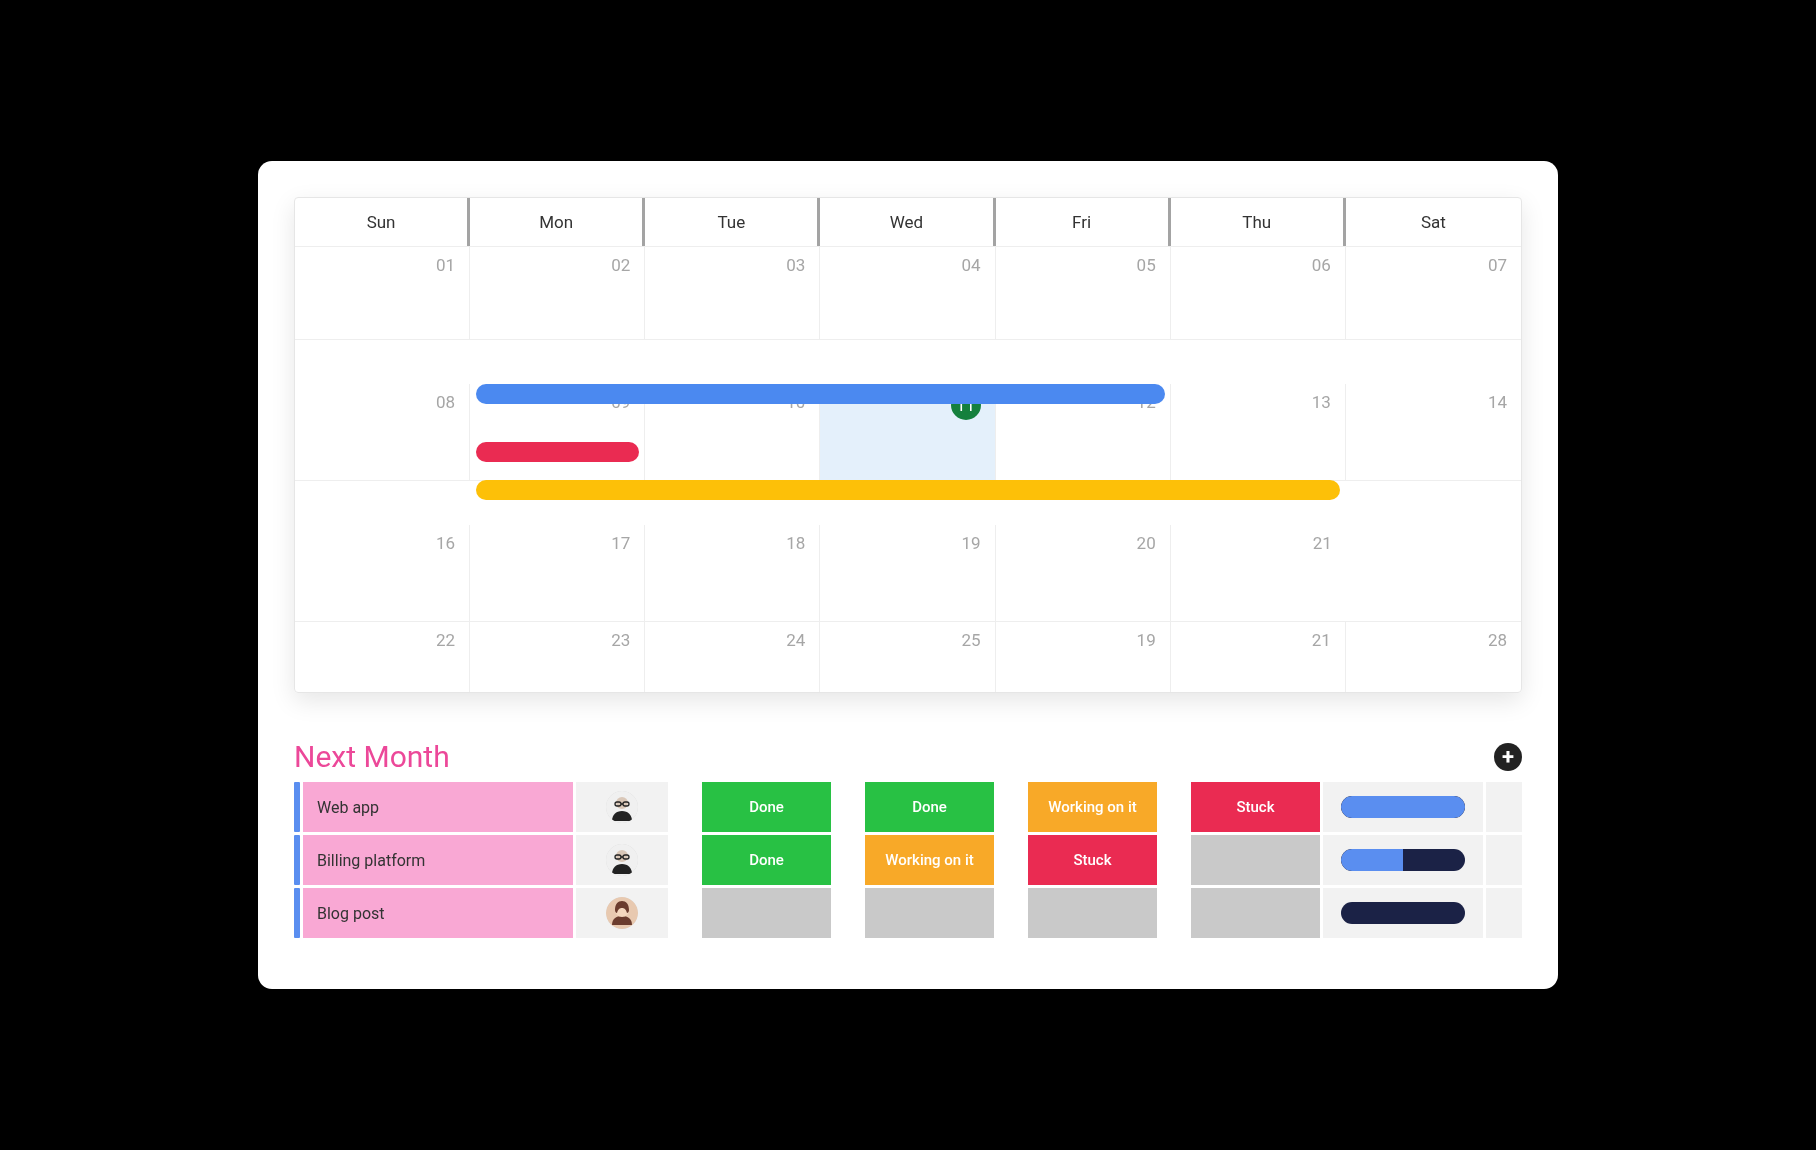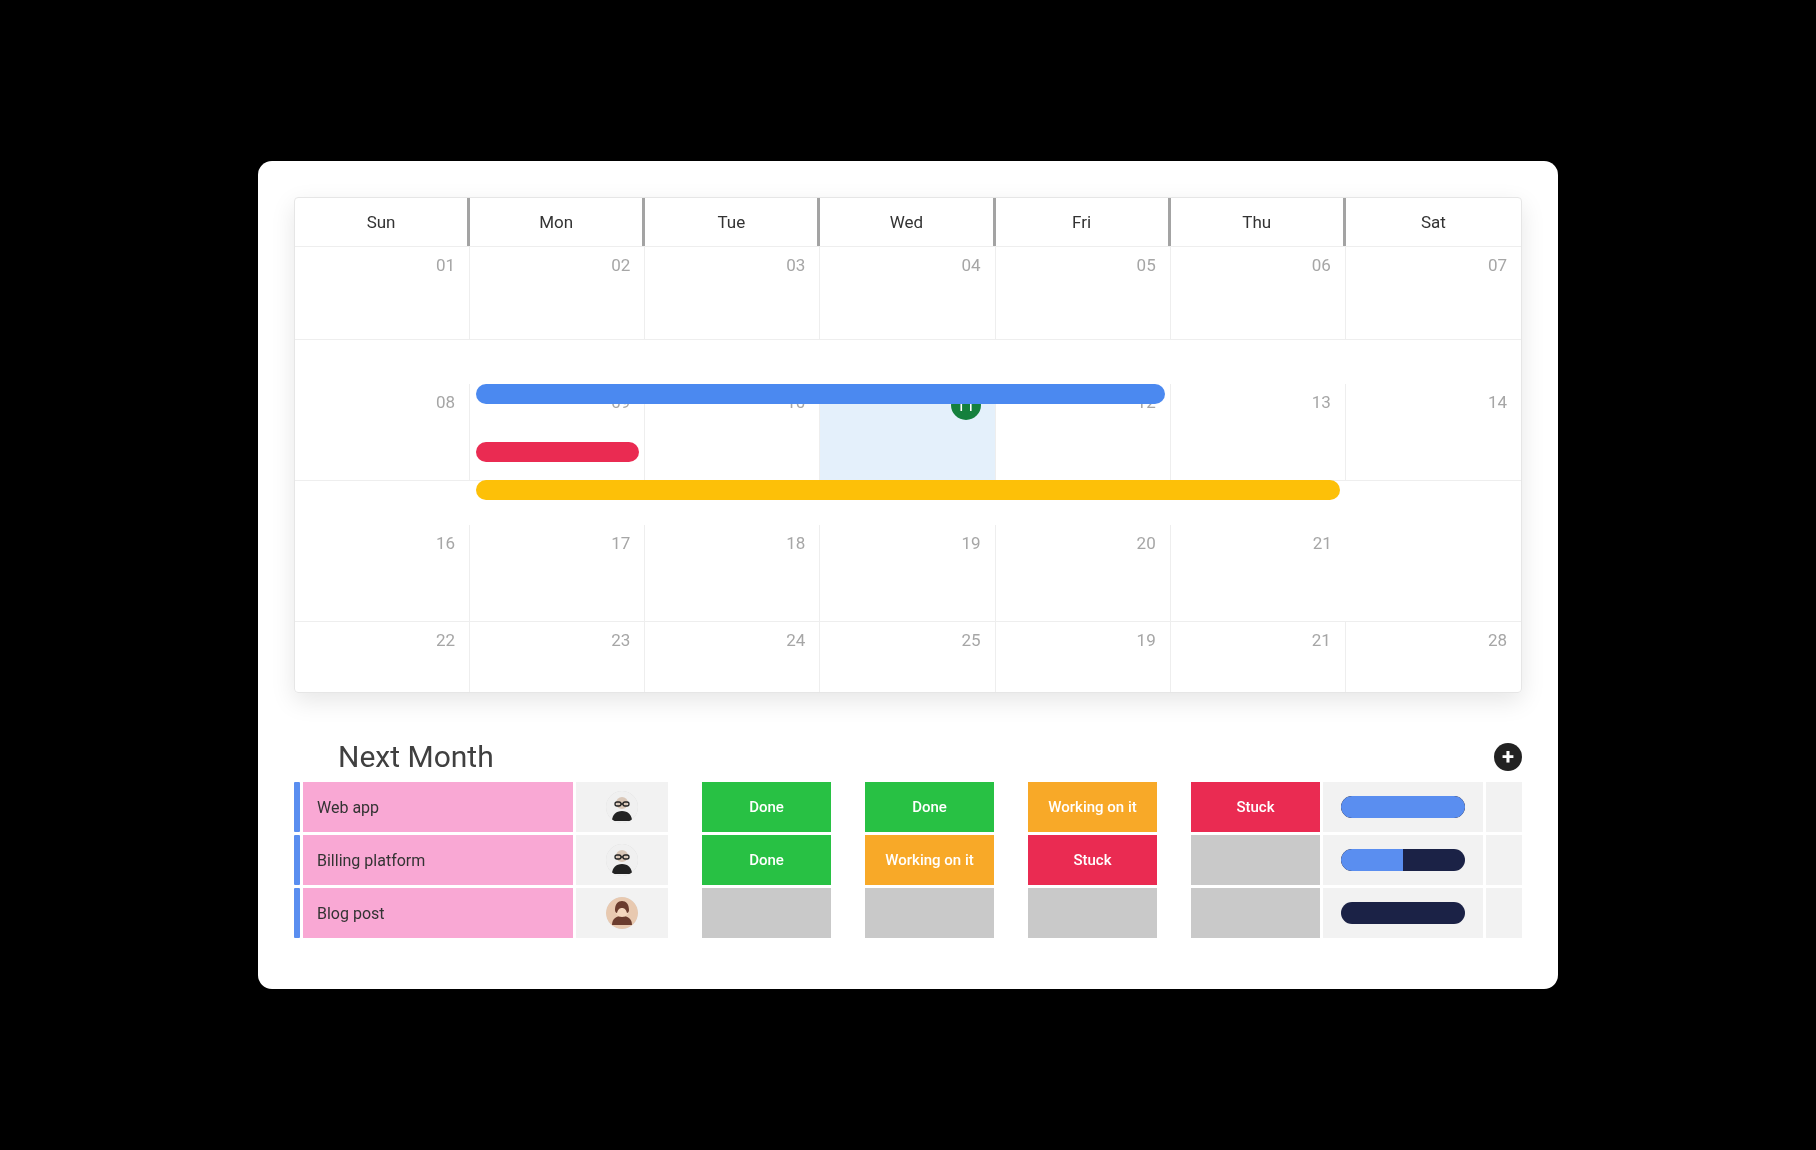--- a/index.html
+++ b/index.html
@@ -100,24 +100,23 @@
 
   
   .section-header {
     display: flex;
     align-items: center;
     justify-content: space-between;
     margin-top: 46px;
     margin-bottom: 8px;
   }
   .section-title {
-    color: #404040;
+    color: #ec4899;
     font-size: 30px;
     font-weight: 400;
-    margin-left: 44px;
   }
   .add-btn {
     width: 28px;
     height: 28px;
     border-radius: 50%;
     background: #222;
     color: #fff;
     display: flex;
     align-items: center;
     justify-content: center;

